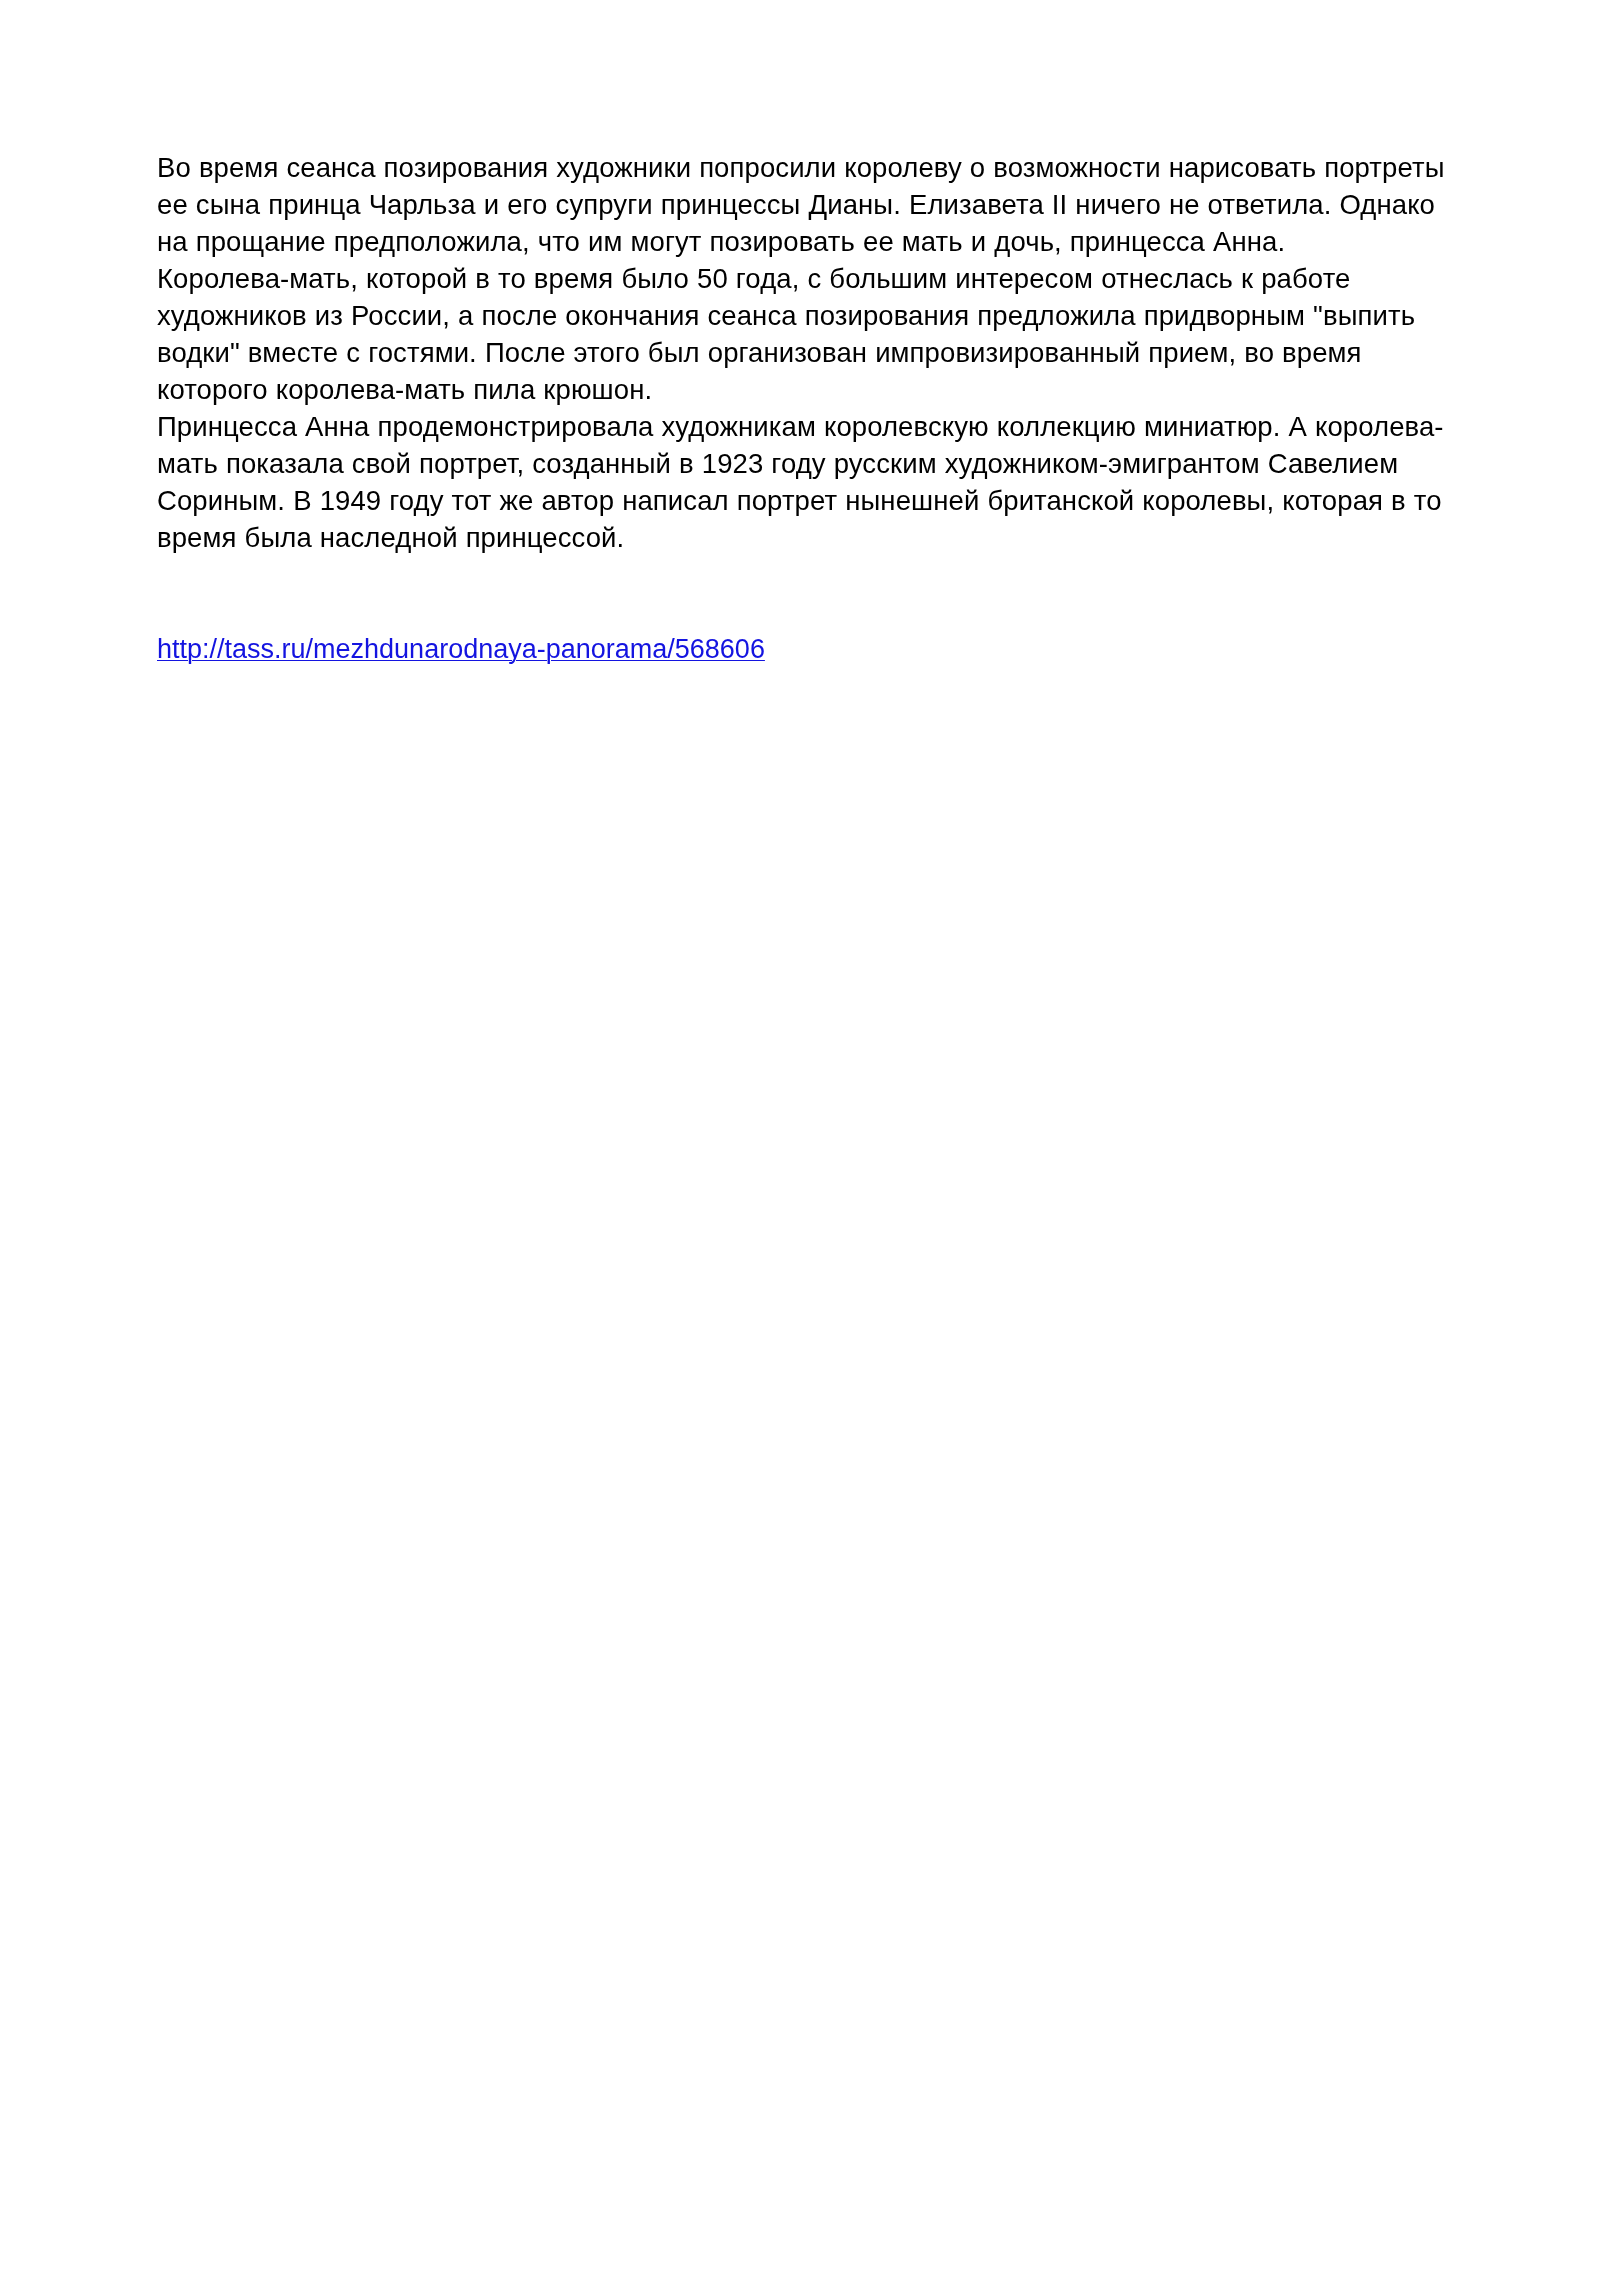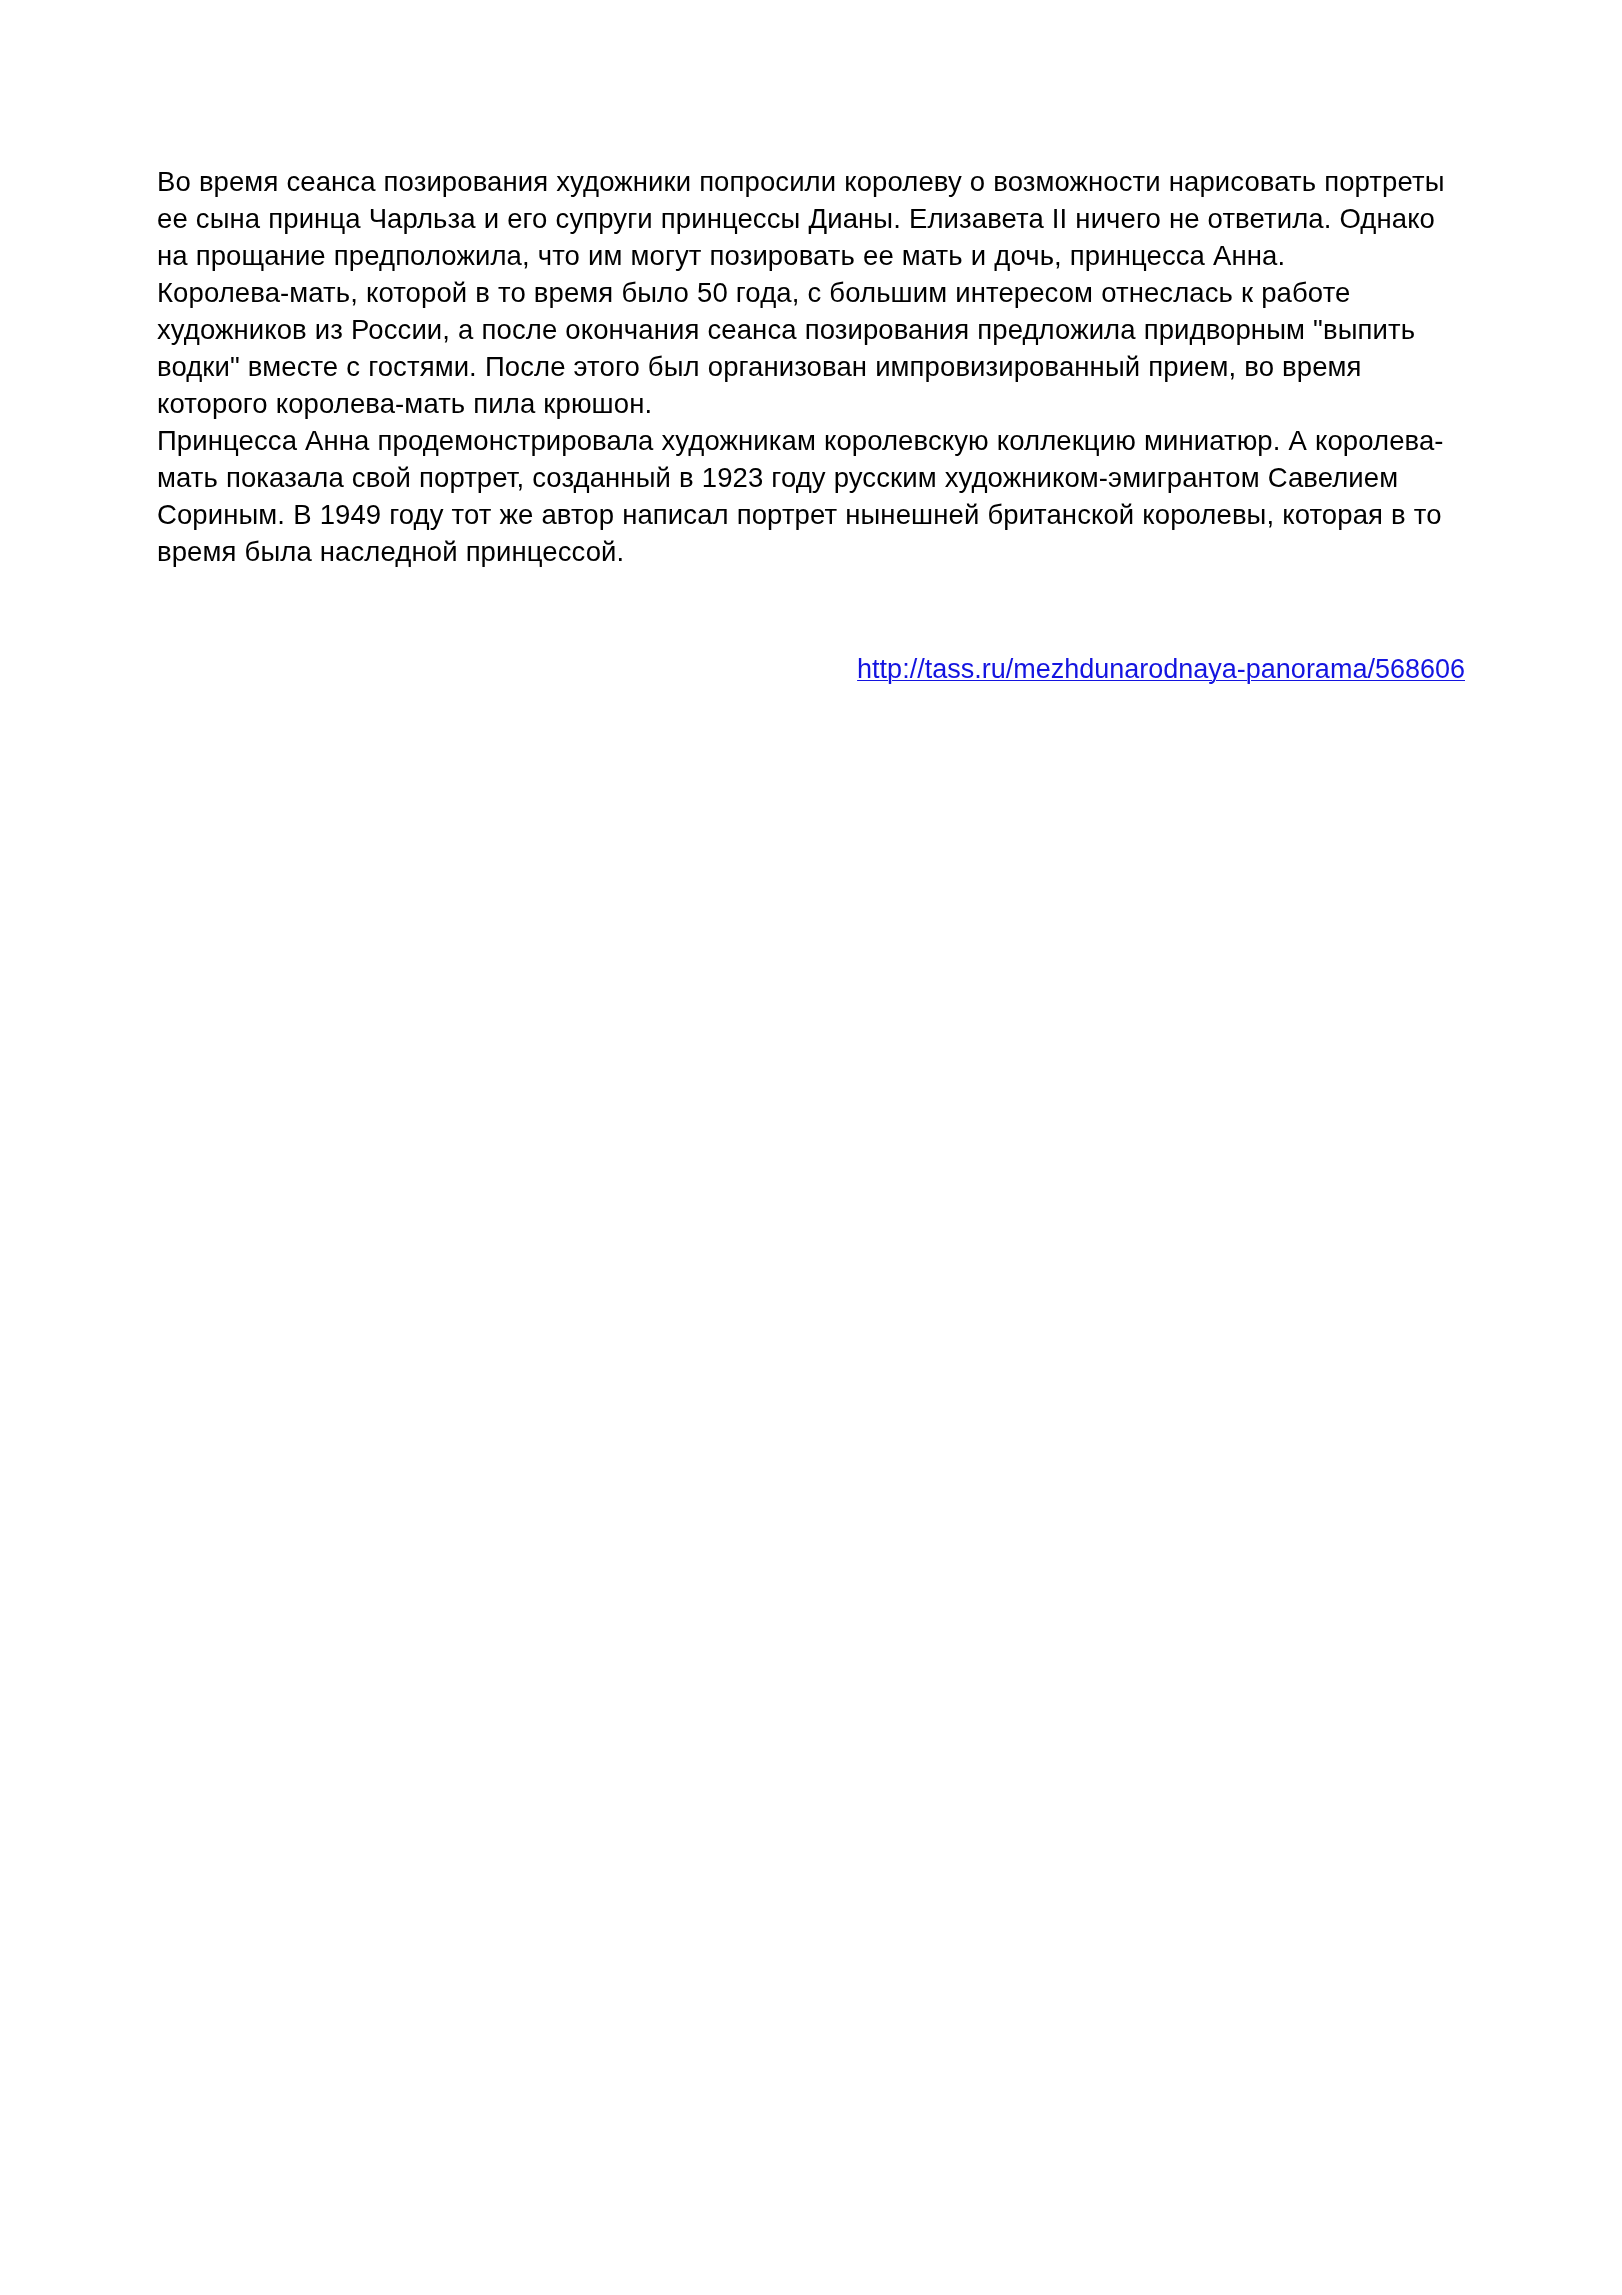--- a/index.html
+++ b/index.html
@@ -16,21 +16,21 @@
     height: 2295px;
     background: #ffffff;
     box-sizing: border-box;
     overflow: hidden;
   }
 
   
   .doc-body {
     position: absolute;
     left: 157px;
-    top: 163px;
+    top: 149px;
     width: 1314px;
   }
 
   .paragraph {
     font-family: "Liberation Sans", sans-serif;
     font-size: 27.5px;
     line-height: 37px;
     color: #000000;
     margin: 0;
     padding: 0;
@@ -50,23 +50,22 @@
     line-height: 37px;
     color: #000000;
     margin: 0;
     padding: 0;
   }
 
   .source-link-wrap {
     font-family: "Liberation Sans", sans-serif;
     font-size: 27px;
     line-height: 37px;
-    margin: 6px;
+    margin: 0;
     padding: 0;
-    text-align: right;
   }
 
   .source-link {
     color: #1414e0;
     text-decoration: underline;
     text-decoration-thickness: 1.3px;
     text-underline-offset: 2px;
     cursor: pointer;
   }
 </style>

